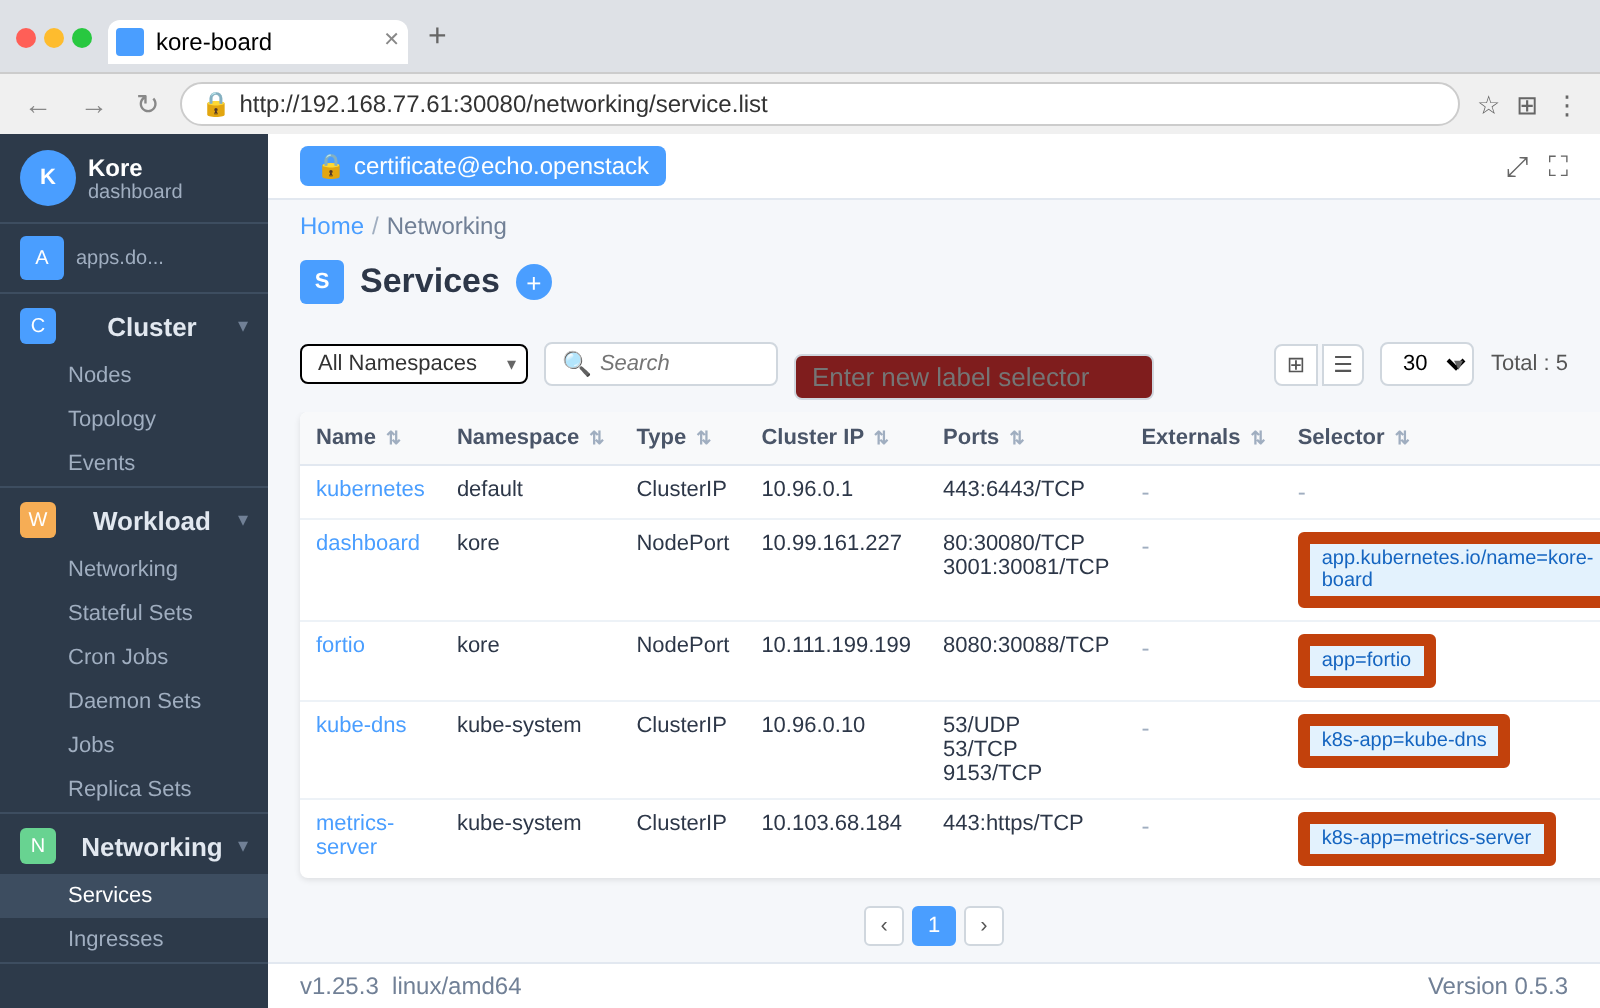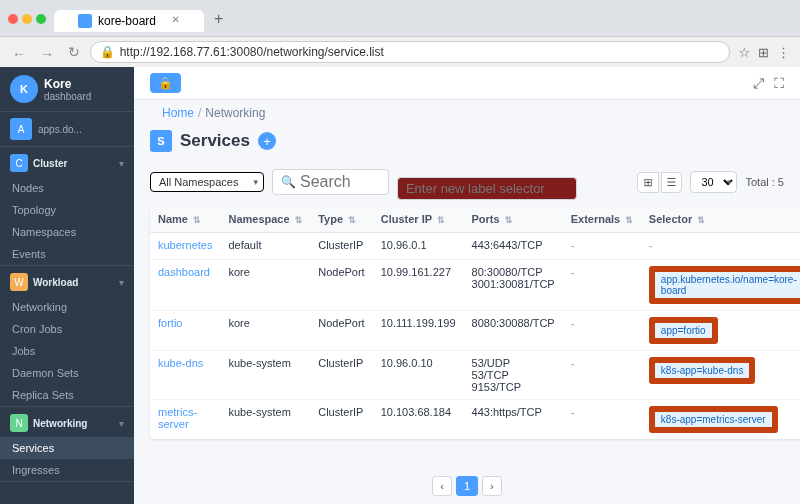--- a/index.html
+++ b/index.html
@@ -1,21 +1,21 @@
 <!DOCTYPE html>
 <html><head>
   <meta charset="utf-8">
   <style>
     * { box-sizing: border-box; margin: 0; padding: 0; font-family: -apple-system, BlinkMacSystemFont, 'Segoe UI', sans-serif; font-size: 12px; }
     body { background: #f5f5f5; display: flex; flex-direction: column; height: 504px; overflow: hidden; }
 
     
     .browser-chrome { background: #dee1e6; padding: 6px 8px 0; }
     .browser-tabs { display: flex; align-items: flex-end; gap: 2px; margin-bottom: 0; }
-    .browser-tab { background: white; border-radius: 6px 6px 0 0; padding: 4px 24px; font-size: 11px; display: flex; gap: 6px; min-width: 150px; }
+    .browser-tab { background: white; border-radius: 6px 6px 0 0; padding: 4px 4px; font-size: 11px; display: flex; gap: 6px; min-width: 150px; }
     .tab-dots { display: flex; gap: 4px; }
     .tab-dot { width: 10px; height: 10px; border-radius: 50%; }
     .tab-dot.red { background: #ff5f57; }
     .tab-dot.yellow { background: #febc2e; }
     .tab-dot.green { background: #28c840; }
     .tab-favicon { width: 14px; height: 14px; background: #4a9eff; border-radius: 2px; }
     .tab-close { margin-left: auto; color: #888; cursor: pointer; font-size: 10px; }
 
     .browser-toolbar { background: #f0f0f0; padding: 4px 8px; display: flex; align-items: center; gap: 6px; border-top: 1px solid #ccc; }
     .nav-btn { background: none; border: none; color: #888; cursor: pointer; font-size: 14px; padding: 2px 4px; }
@@ -28,49 +28,49 @@
 
     
     .sidebar { width: 134px; background: #2d3a4a; color: #cdd5e0; display: flex; flex-direction: column; overflow-y: auto; flex-shrink: 0; }
     .sidebar-logo { padding: 8px 10px; display: flex; align-items: center; gap: 6px; border-bottom: 1px solid #3d4d60; }
     .logo-icon { width: 28px; height: 28px; background: #4a9eff; border-radius: 50%; display: flex; align-items: center; justify-content: center; color: white; font-weight: bold; font-size: 11px; flex-shrink: 0; }
 
     .sidebar-section { border-bottom: 1px solid #3d4d60; }
     .sidebar-section-header { padding: 7px 10px 5px; display: flex; align-items: center; justify-content: space-between; cursor: pointer; color: #a0aec0; }
     .sidebar-section-header .section-icon { width: 18px; height: 18px; border-radius: 3px; display: flex; align-items: center; justify-content: center; font-size: 10px; margin-right: 5px; flex-shrink: 0; }
     .section-cluster .section-icon { background: #4a9eff; }
-    .section-label { font-size: 10px; font-weight: 600; color: #e2e8f0; flex: 1; }
+    .section-label { font-size: 13px; font-weight: 600; color: #e2e8f0; flex: 1; text-align: center; }
     .chevron { font-size: 10px; color: #718096; }
 
-    .sidebar-item { padding: 5px 10px 5px 12px; cursor: pointer; color: #a0aec0; font-size: 11px; display: flex; align-items: center; }
+    .sidebar-item { padding: 5px 10px 5px 34px; cursor: pointer; color: #a0aec0; font-size: 11px; display: flex; align-items: center; }
     .sidebar-item.active { background: #3d4d60; color: white; }
 
     
     .main { flex: 1; display: flex; flex-direction: column; overflow: hidden; background: #f5f7fa; }
 
     
     .topbar { background: white; padding: 6px 16px; display: flex; align-items: center; gap: 10px; border-bottom: 1px solid #e2e8f0; }
     .topbar-cert { background: #4a9eff; color: white; padding: 3px 8px; border-radius: 4px; font-size: 11px; display: flex; align-items: center; gap: 4px; }
 
     
-    .breadcrumb { padding: 6px 28px; font-size: 11px; color: #718096; display: flex; align-items: center; gap: 4px; }
+    .breadcrumb { padding: 6px 16px; font-size: 11px; color: #718096; display: flex; align-items: center; gap: 4px; }
     .breadcrumb a { color: #4a9eff; text-decoration: none; }
     .breadcrumb-sep { color: #a0aec0; }
 
     
     .page-header { padding: 4px 16px 8px; display: flex; align-items: center; gap: 8px; }
     .page-icon { width: 22px; height: 22px; background: #4a9eff; border-radius: 3px; display: flex; align-items: center; justify-content: center; color: white; font-size: 11px; font-weight: bold; }
     .page-title { font-size: 17px; font-weight: 600; color: #2d3748; }
     .add-btn { width: 18px; height: 18px; background: #4a9eff; border-radius: 50%; color: white; border: none; cursor: pointer; font-size: 13px; display: flex; align-items: center; justify-content: center; line-height: 1; }
 
     
     .toolbar { padding: 4px 16px 6px; display: flex; align-items: center; gap: 8px; }
     .ns-select { border: 1px solid #000000; border-radius: 4px; padding: 3px 24px 3px 8px; font-size: 11px; background: white; appearance: none; cursor: pointer; color: #333; }
     .search-box { border: 1px solid #d0d7de; border-radius: 4px; padding: 3px 8px; font-size: 11px; background: white; display: flex; align-items: center; gap: 4px; }
-    .search-box input { border: none; outline: none; font-size: 16px; width: 80px; }
+    .search-box input { border: none; outline: none; font-size: 11px; width: 80px; font-style: italic; }
     .search-icon { color: #888; }
     .label-selector { border: 1px solid #d0d7de; border-radius: 4px; padding: 3px 8px; font-size: 13px; background: #7f1d1d; color: #aaa; flex: 1; max-width: 180px; margin-top: 13px; }
     .toolbar-right { margin-left: auto; display: flex; align-items: center; gap: 8px; }
     .view-toggle { display: flex; gap: 2px; }
     .view-btn { border: 1px solid #d0d7de; background: white; padding: 3px 5px; cursor: pointer; font-size: 11px; color: #555; }
     .view-btn:first-child { border-radius: 4px 0 0 4px; }
     .view-btn:last-child { border-radius: 0 4px 4px 0; }
     .page-size-select { border: 1px solid #d0d7de; border-radius: 4px; padding: 3px 6px; font-size: 11px; background: white; }
     .total-label { font-size: 11px; color: #555; white-space: nowrap; }
 
@@ -150,36 +150,36 @@
 
     <div class="sidebar-section section-cluster">
       <div class="sidebar-section-header">
         <div class="section-icon" style="background:#4a9eff;color:white;">C</div>
         <span class="section-label">Cluster</span>
         <span class="chevron">▾</span>
       </div>
       <div>
         <div class="sidebar-item">Nodes</div>
         <div class="sidebar-item">Topology</div>
-        <div class="sidebar-item">Namespaces</div>
         <div class="sidebar-item">Events</div>
       </div>
     </div>
 
     <div class="sidebar-section">
       <div class="sidebar-section-header">
         <div class="section-icon" style="background:#f6ad55;color:white;">W</div>
         <span class="section-label">Workload</span>
         <span class="chevron">▾</span>
       </div>
       <div>
         <div class="sidebar-item">Networking</div>
+        <div class="sidebar-item">Stateful Sets</div>
         <div class="sidebar-item">Cron Jobs</div>
+        <div class="sidebar-item">Daemon Sets</div>
         <div class="sidebar-item">Jobs</div>
-        <div class="sidebar-item">Daemon Sets</div>
         <div class="sidebar-item">Replica Sets</div>
       </div>
     </div>
 
     <div class="sidebar-section">
       <div class="sidebar-section-header">
         <div class="section-icon" style="background:#68d391;color:white;">N</div>
         <span class="section-label">Networking</span>
         <span class="chevron">▾</span>
       </div>
@@ -190,20 +190,21 @@
       </div>
     </div>
 
   </div>
 
   <div class="main">
 
     <div class="topbar">
       <div class="topbar-cert">
         <span>🔒</span>
+        <span>certificate@echo.openstack</span>
       </div>
       <div style="flex:1;"></div>
       <button style="border:none;background:none;cursor:pointer;font-size:14px;color:#666;">⤢</button>
       <button style="border:none;background:none;cursor:pointer;font-size:14px;color:#666;">⛶</button>
     </div>
 
     <div class="breadcrumb">
       <a href="#">Home</a>
       <span class="breadcrumb-sep">/</span>
       <span>Networking</span>
@@ -306,14 +307,21 @@
           </tbody>
       </table>
     </div>
 
     <div class="pagination">
       <button class="page-btn">‹</button>
       <button class="page-btn active">1</button>
       <button class="page-btn">›</button>
     </div>
 
+    <div class="app-footer">
+      <span>
+        <span>v1.25.3</span>&nbsp;
+        <span>linux/amd64</span>
+      </span>
+      <span>Version 0.5.3</span>
+    </div>
   </div>
 </div>
 
 </body></html>

